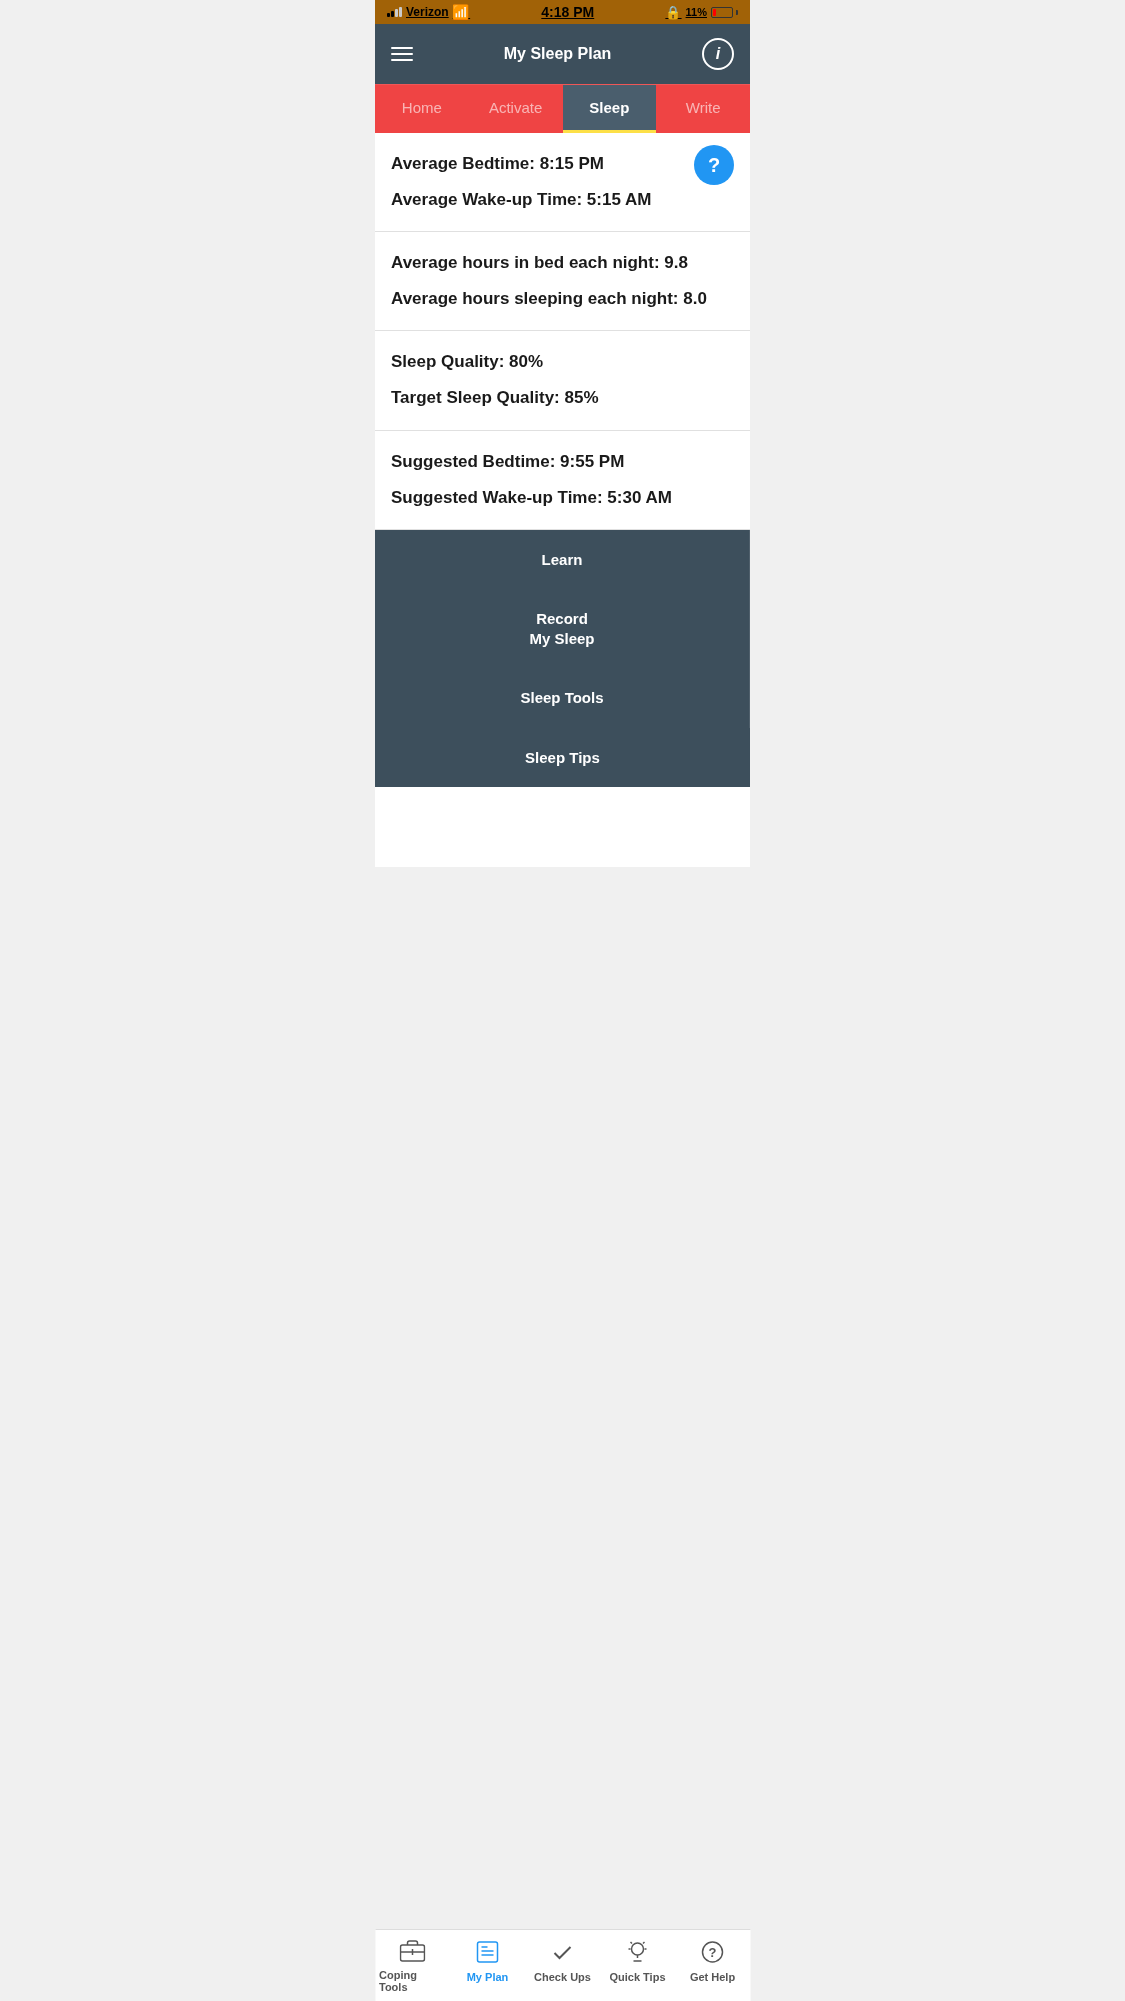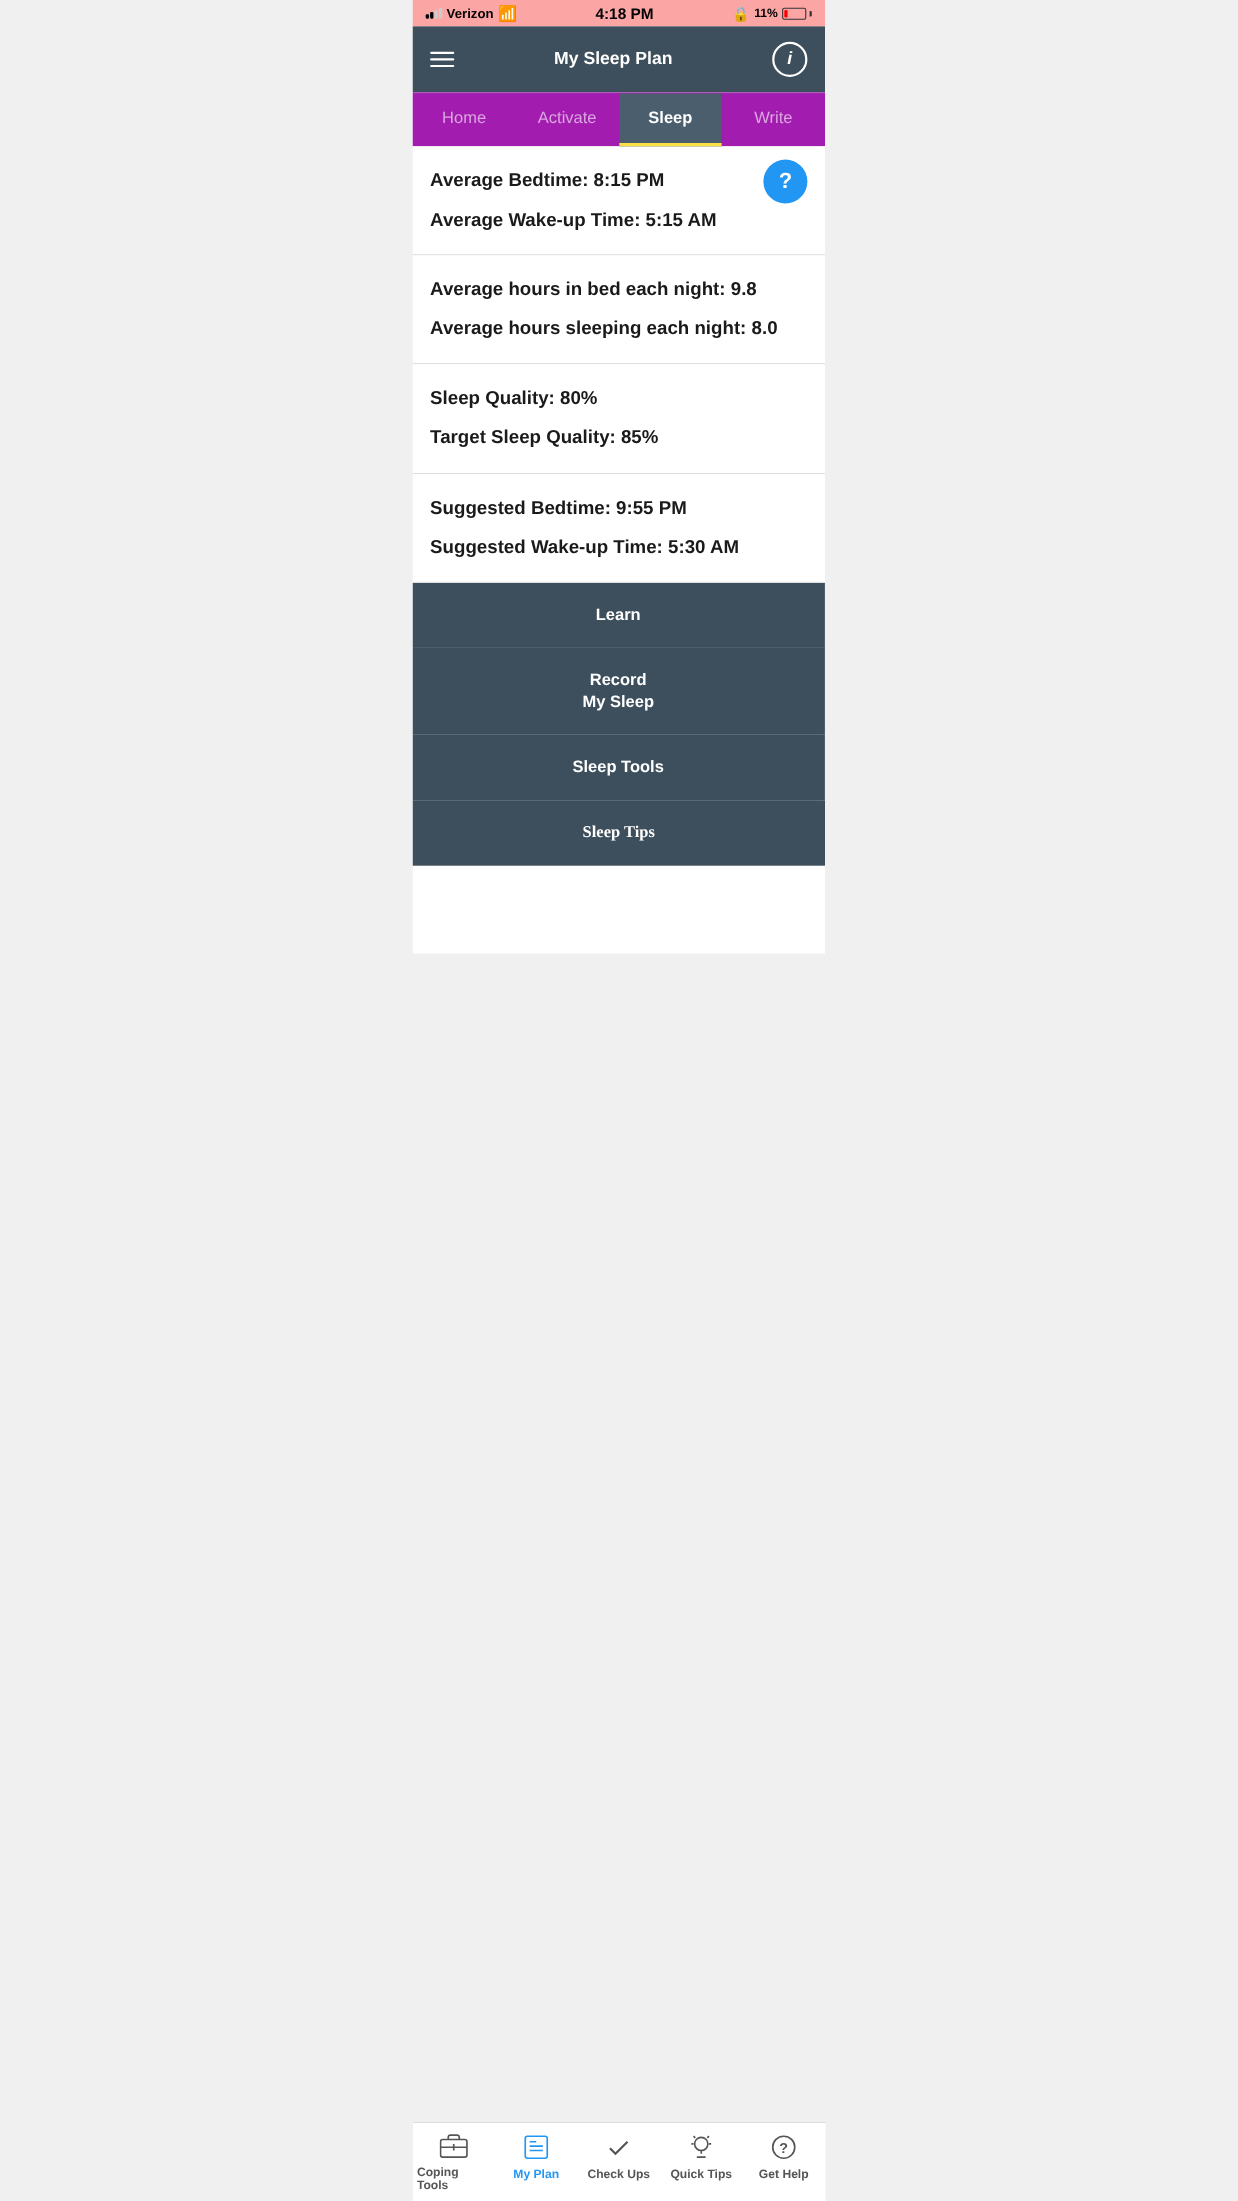--- a/index.html
+++ b/index.html
@@ -8,28 +8,29 @@
       font-family: -apple-system, BlinkMacSystemFont, 'Helvetica Neue', Arial, sans-serif;
       background: #f0f0f0;
       width: 375px;
       margin: 0 auto;
       max-width: 375px;
       overflow-x: hidden;
     }
 
     
     .status-bar {
-      background: #fca5a5;
+      background: #a16207;
       display: flex;
       justify-content: space-between;
       align-items: center;
       padding: 4px 12px;
       font-size: 12px;
       font-weight: 600;
       height: 24px;
+      text-decoration: underline;
     }
     .status-left { display: flex; align-items: center; gap: 4px; }
     .status-center { font-size: 14px; font-weight: 600; }
     .status-right { display: flex; align-items: center; gap: 4px; font-size: 11px; }
     .signal-bars { display: flex; align-items: flex-end; gap: 1px; }
     .signal-bars span {
       background: #000;
       width: 3px;
       border-radius: 1px;
     }
@@ -88,21 +89,21 @@
       display: flex; align-items: center; justify-content: center;
       color: #fff;
       font-size: 16px;
       font-style: italic;
       font-weight: 700;
       cursor: pointer;
     }
 
     
     .tabs-bar {
-      background: #a21caf;
+      background: #ef4444;
       display: flex;
       border-top: 1px solid rgba(255,255,255,0.1);
     }
     .tab-item {
       flex: 1;
       text-align: center;
       padding: 14px 4px;
       color: rgba(255,255,255,0.6);
       font-size: 15px;
       cursor: pointer;
@@ -171,21 +172,21 @@
       color: #fff;
       border: none;
       padding: 20px 8px;
       font-size: 15px;
       font-weight: 700;
       text-align: center;
       cursor: pointer;
       border-right: 1px solid rgba(255,255,255,0.1);
       line-height: 1.3;
     }
-    .action-btn:last-child { border-right: none; font-family: Liberation Serif, serif; }
+    .action-btn:last-child { border-right: none; }
 
     
     .bottom-nav {
       background: #fff;
       border-top: 1px solid #ddd;
       display: flex;
       position: fixed;
       bottom: 0;
       left: 50%;
       transform: translateX(-50%);

